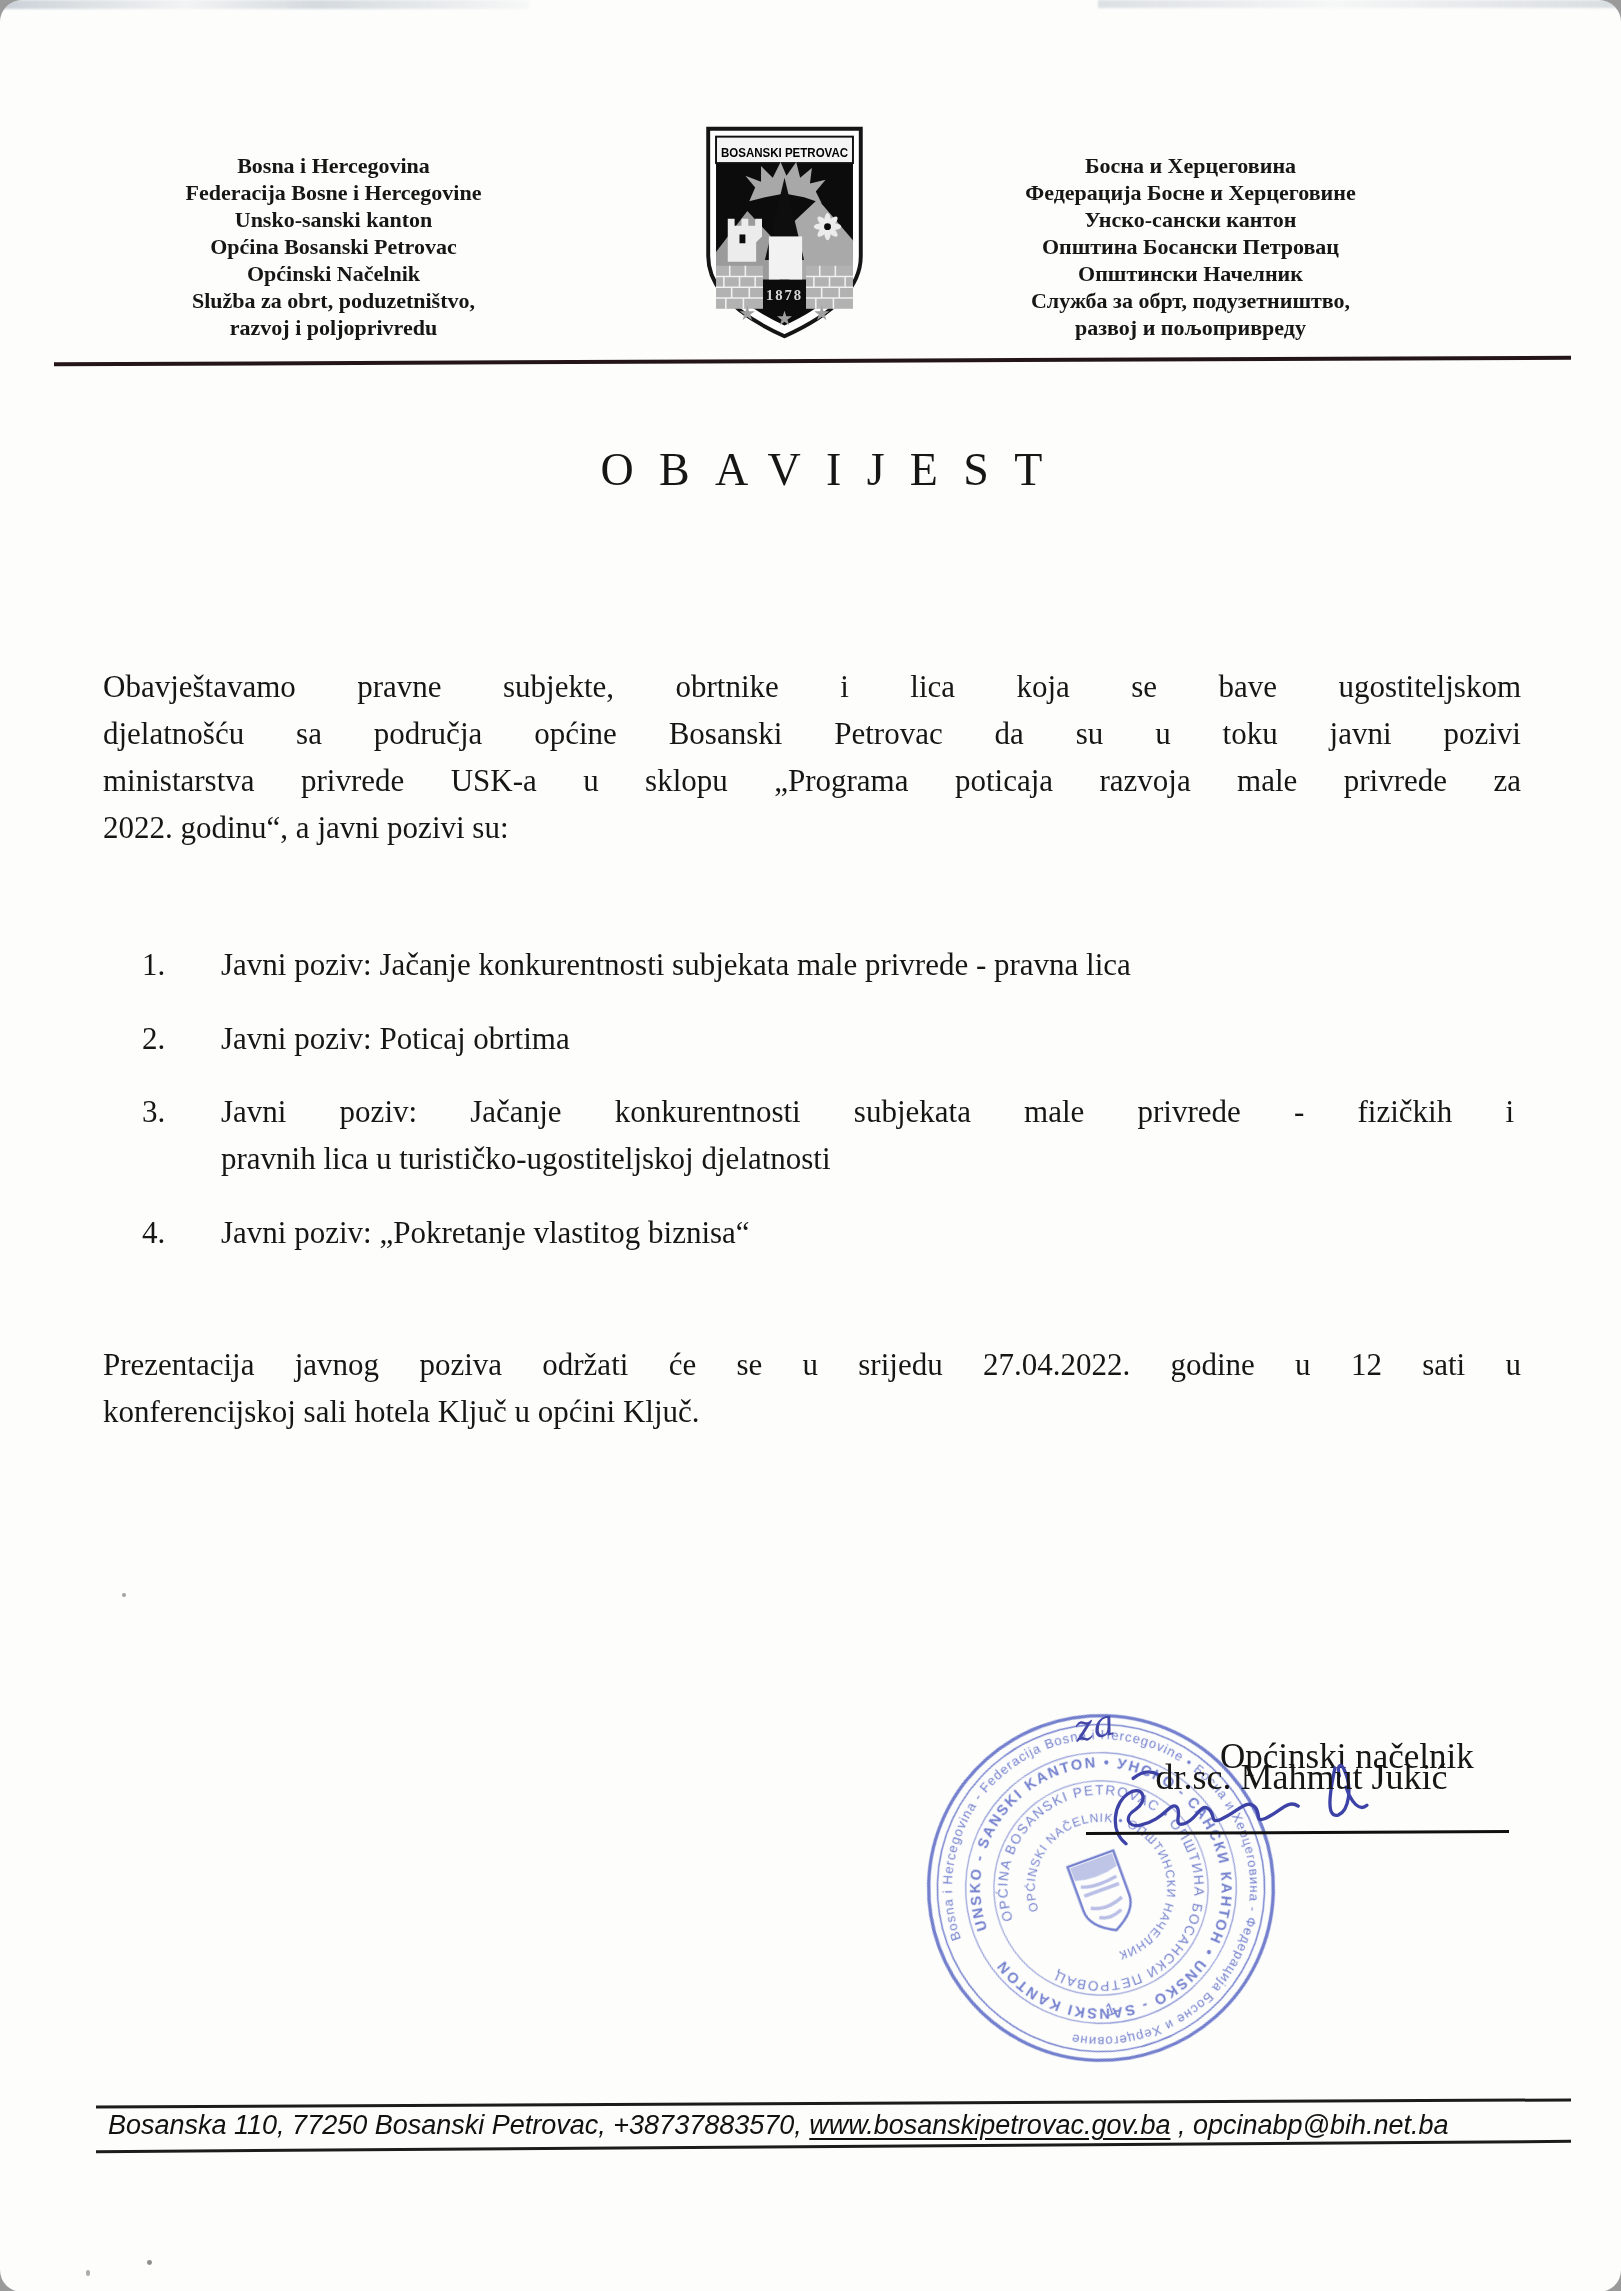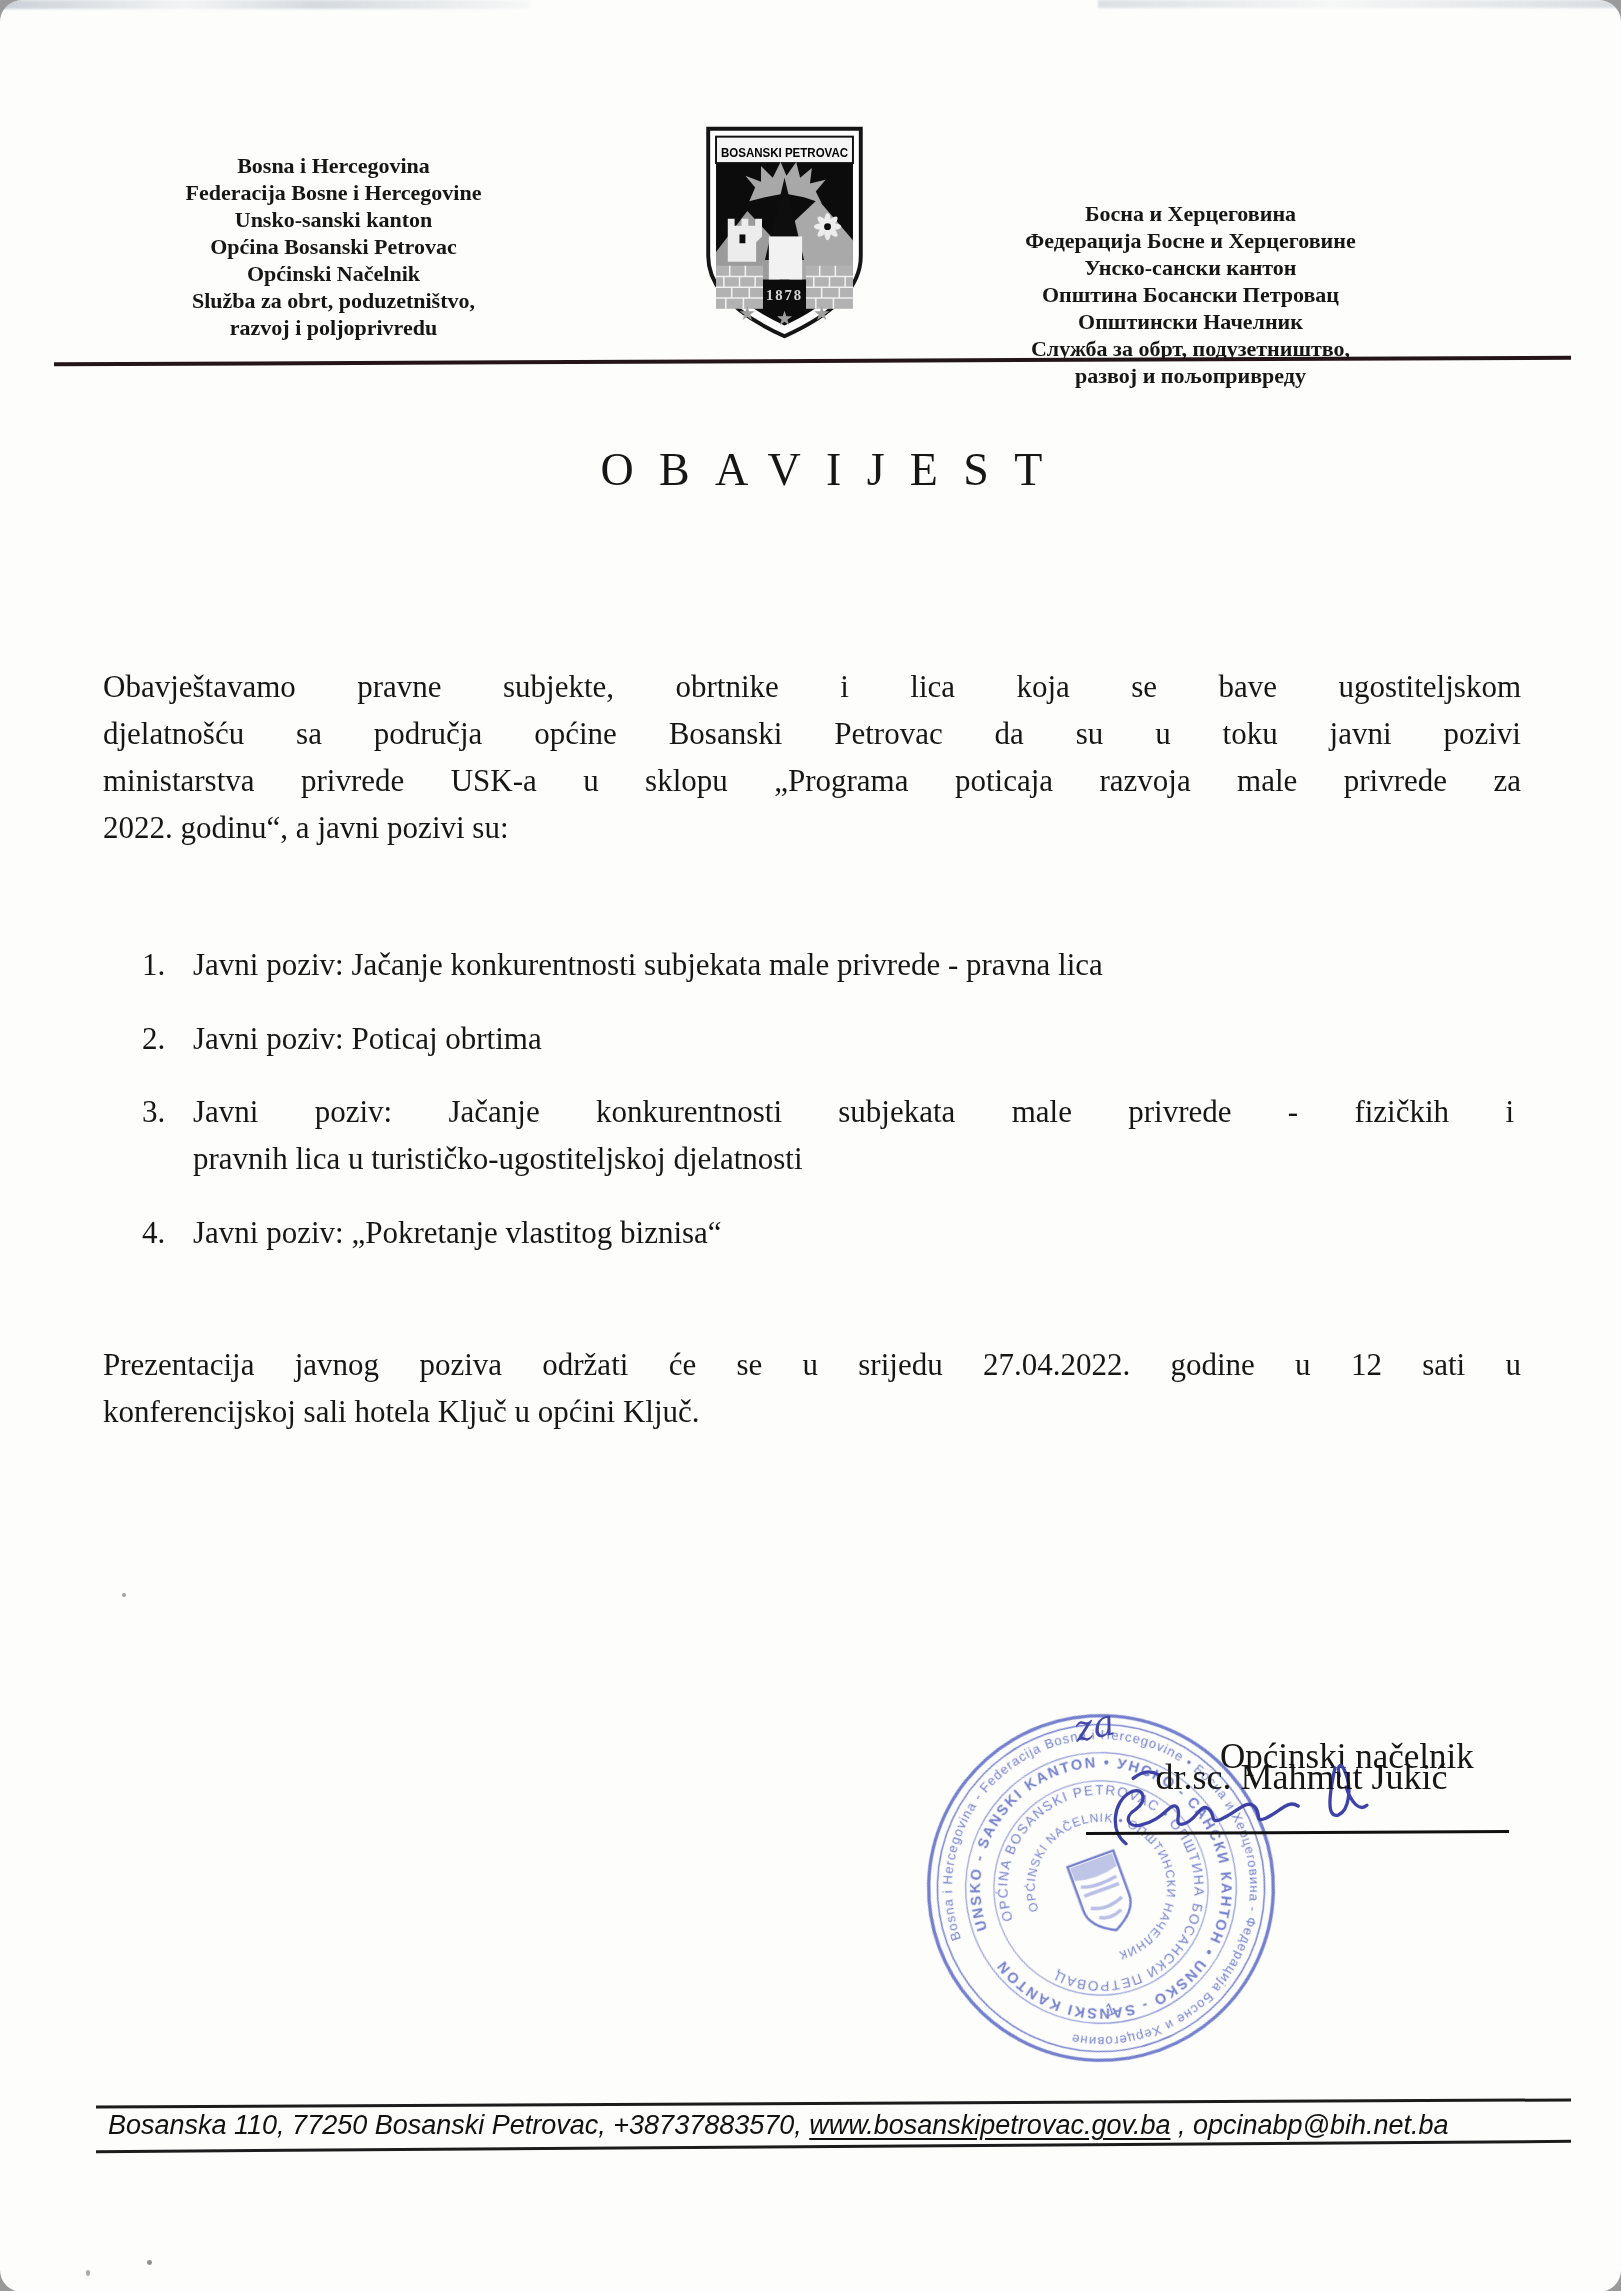--- a/index.html
+++ b/index.html
@@ -19,41 +19,41 @@
     filter:blur(1.2px);}
   .scan-top-right{position:absolute;top:0;left:1098px;width:523px;height:7.8px;
     background:linear-gradient(90deg,rgba(70,95,120,.18),rgba(70,95,120,.04) 45%,rgba(70,95,120,.2));
     filter:blur(1.2px);}
   .speck{position:absolute;background:#333;border-radius:50%;}
 
   
   .hdr-block{position:absolute;width:451px;text-align:center;
     font-weight:bold;font-size:22px;line-height:27px;}
   .hdr-left{left:108px;top:152px;}
-  .hdr-right{left:965px;top:152px;margin-top:48px;}
+  .hdr-right{left:965px;top:152px;}
   .crest{position:absolute;left:700px;top:121px;width:169px;height:223px;}
   .hdr-rule{position:absolute;left:54px;top:359px;width:1517px;height:3.9px;
     background:#241519;transform:rotate(-0.25deg);}
 
   
   .title{position:absolute;left:0;top:443px;width:1578px;text-align:center;
     font-size:46px;letter-spacing:.55em;font-weight:500;padding-left:45px;}
 
   
   .para{position:absolute;left:103px;width:1418px;font-size:31px;line-height:47px;}
   .jline{text-align:justify;text-align-last:justify;white-space:nowrap;}
   .lline{text-align:left;white-space:nowrap;}
   .intro{top:655px;margin-top:8px;}
   .p2{top:1341px;}
   .p3{top:1449px;}
 
   .list{position:absolute;left:142px;top:941px;width:1372px;font-size:31px;line-height:47px;}
   .list-item{display:flex;margin-bottom:26.5px;}
   .list-num{width:51px;flex:0 0 51px;}
-  .list-text{flex:1 1 auto;}
+  .list-text{flex:1 1 auto;margin-left:28px;}
 
   
   .stamp{position:absolute;left:916px;top:1703px;width:370px;height:370px;
     opacity:.85;filter:blur(0.4px);transform:rotate(-20deg);}
   .hand-za{position:absolute;left:1074px;top:1705px;font-size:36px;font-style:italic;
     font-family:"DejaVu Serif",serif;color:#4348a8;transform:rotate(-12deg);}
   .sig-role{position:absolute;left:1220px;top:1737px;width:314px;font-size:35px;}
   .sig-scribble{position:absolute;left:1106px;top:1758px;width:304px;height:98px;}
   .sig-line{position:absolute;left:1086px;top:1831px;width:423px;height:3.4px;
     background:#111;transform:rotate(-0.3deg);}

